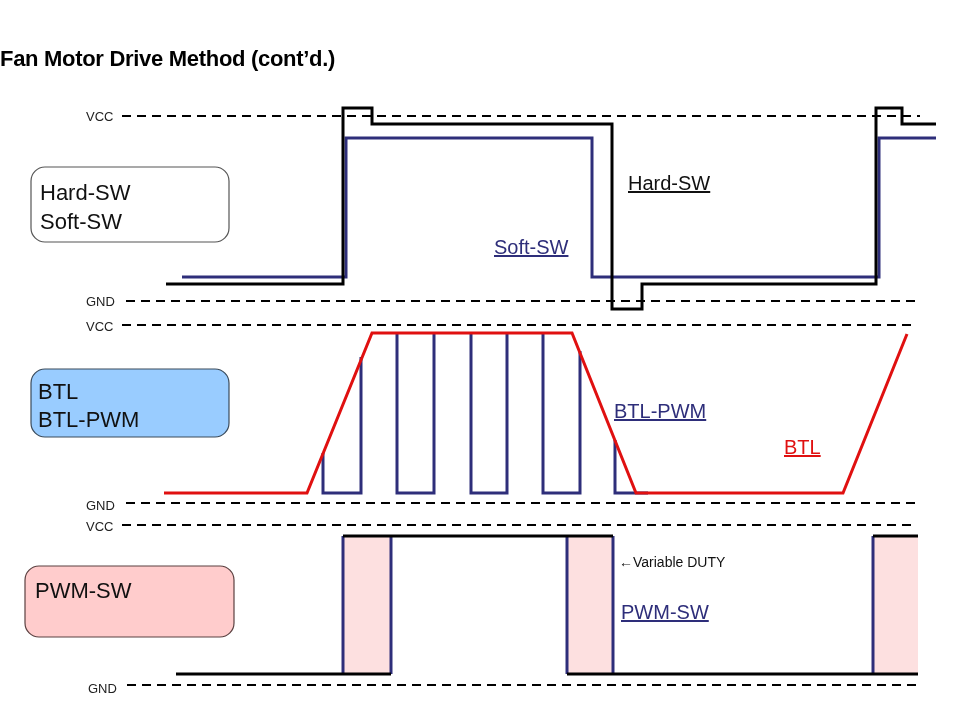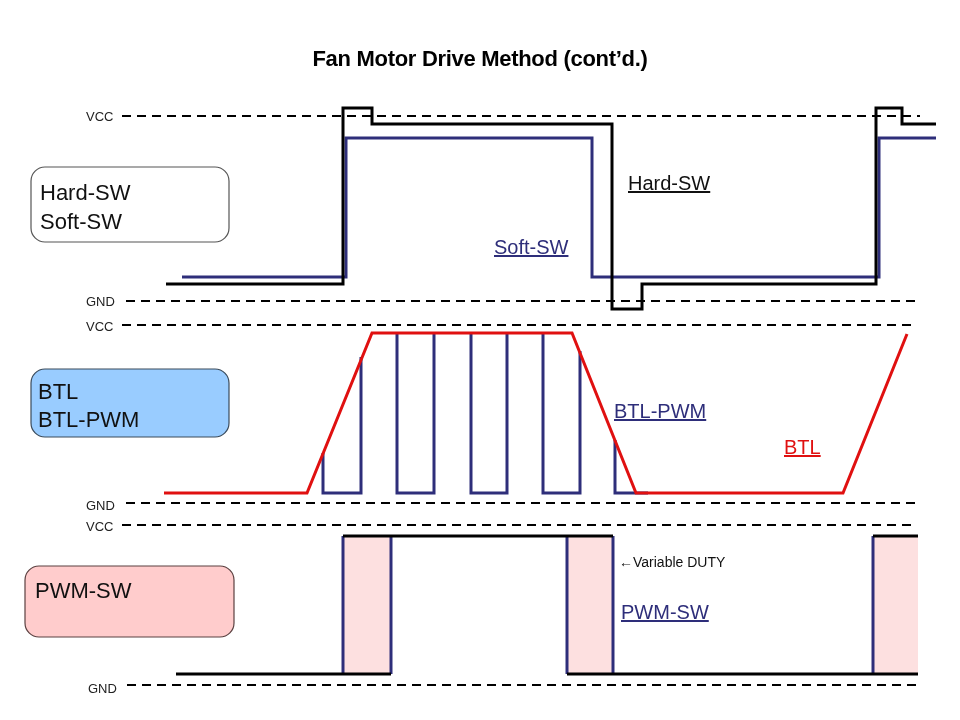--- a/index.html
+++ b/index.html
@@ -1,17 +1,17 @@
 <!DOCTYPE html>
 <html><head>
   <meta charset="utf-8">
   <style>
     html, body { margin: 0; padding: 0; background: #ffffff; }
     body { width: 960px; height: 720px; position: relative; overflow: hidden; font-family: "Liberation Sans", sans-serif; }
-    #title { position: absolute; left: 0; top: 46px; width: 960px; text-align: center; font-family: "Liberation Sans", sans-serif; font-weight: bold; font-size: 22px; color: #000; letter-spacing: -0.3px; }
+    #title { position: absolute; left: 0; top: 46px; width: 960px; font-family: "Liberation Sans", sans-serif; font-weight: bold; font-size: 22px; color: #000; letter-spacing: -0.3px; }
     svg#diagram { position: absolute; left: 0; top: 0; }
     .rail-label { font-family: "Liberation Sans", sans-serif; font-size: 13px; fill: #222; }
     .box-text { font-family: "Liberation Sans", sans-serif; font-size: 22px; fill: #111; }
     .wave-label { font-family: "Liberation Sans", sans-serif; font-size: 20px; text-decoration: underline; }
     .note-label { font-family: "Liberation Sans", sans-serif; font-size: 14px; fill: #111; }
   </style>
 </head>
 <body>
 
 <div id="title">Fan Motor Drive Method (cont’d.)</div>

